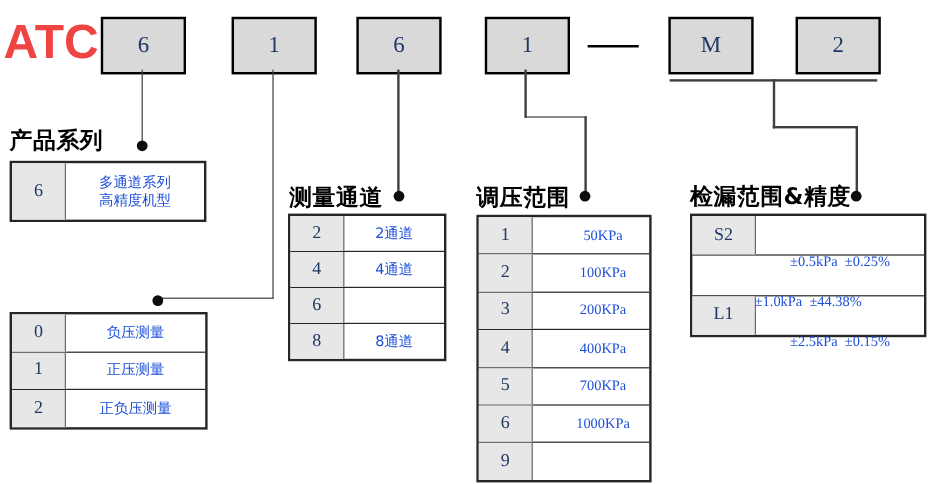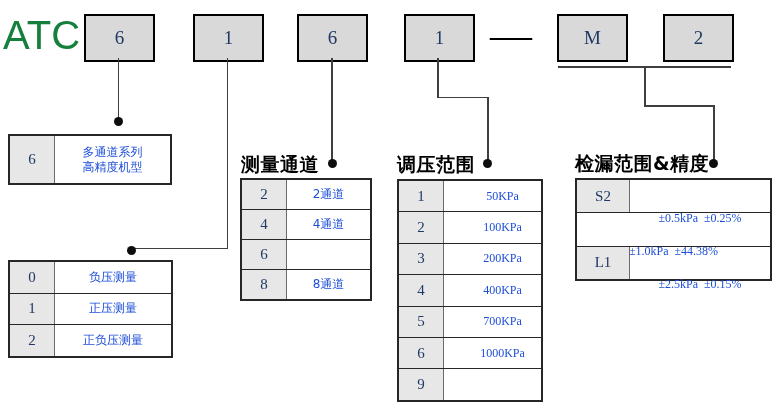--- a/index.html
+++ b/index.html
@@ -8,21 +8,21 @@
     --digit:#1f3864;
     --connector:#3f3f3f;
   }
   html,body{margin:0;padding:0;background:#fff;}
   .canvas{
     position:relative;width:782px;height:403px;background:#ffffff;overflow:hidden;
     font-family:"DejaVu Sans","Liberation Sans",sans-serif;color:#111;
   }
   .brand{
     position:absolute;left:3px;top:15px;font-size:40px;line-height:1;
-    font-family:"Liberation Sans",sans-serif;color:#15803d;letter-spacing:0px;
+    font-family:"Liberation Sans",sans-serif;color:#ef4444;letter-spacing:0px;font-weight:bold;
   }
   .code-box{
     position:absolute;top:14px;width:67px;height:44px;
     border:2.5px solid #000;background:var(--box-fill);
     display:flex;align-items:center;justify-content:center;
     font-family:"Liberation Serif","DejaVu Serif",serif;font-size:19px;color:var(--digit);
   }
   .b1{left:84px}.b2{left:193px}.b3{left:297px}.b4{left:404px}.b5{left:557px}.b6{left:663px}
   .dash{
     position:absolute;left:487px;top:13px;width:48px;height:44px;
@@ -90,20 +90,21 @@
   <div class="hline" style="left:437px;top:96.5px;width:51.5px"></div>
   <div class="vline" style="left:487px;top:96.5px;height:64px"></div>
   <div class="dot" style="left:483px;top:158.5px"></div>
 
   <div class="hline" style="left:558px;top:66px;width:173px"></div>
   <div class="vline" style="left:644px;top:66px;height:40.5px"></div>
   <div class="hline" style="left:644px;top:105px;width:70.5px"></div>
   <div class="vline" style="left:713px;top:105px;height:55px"></div>
   <div class="dot" style="left:709px;top:158.5px"></div>
 
+  <div class="sec-title h-series">产品系列</div>
   <div class="sec-title h-chan">测量通道</div>
   <div class="sec-title h-range">调压范围</div>
   <div class="sec-title h-leak">检漏范围&amp;精度</div>
 
   <div class="tbl t1">
     <div class="tr">
       <div class="td-code">6</div>
       <div class="td-desc">多通道系列
 高精度机型</div>
     </div>

